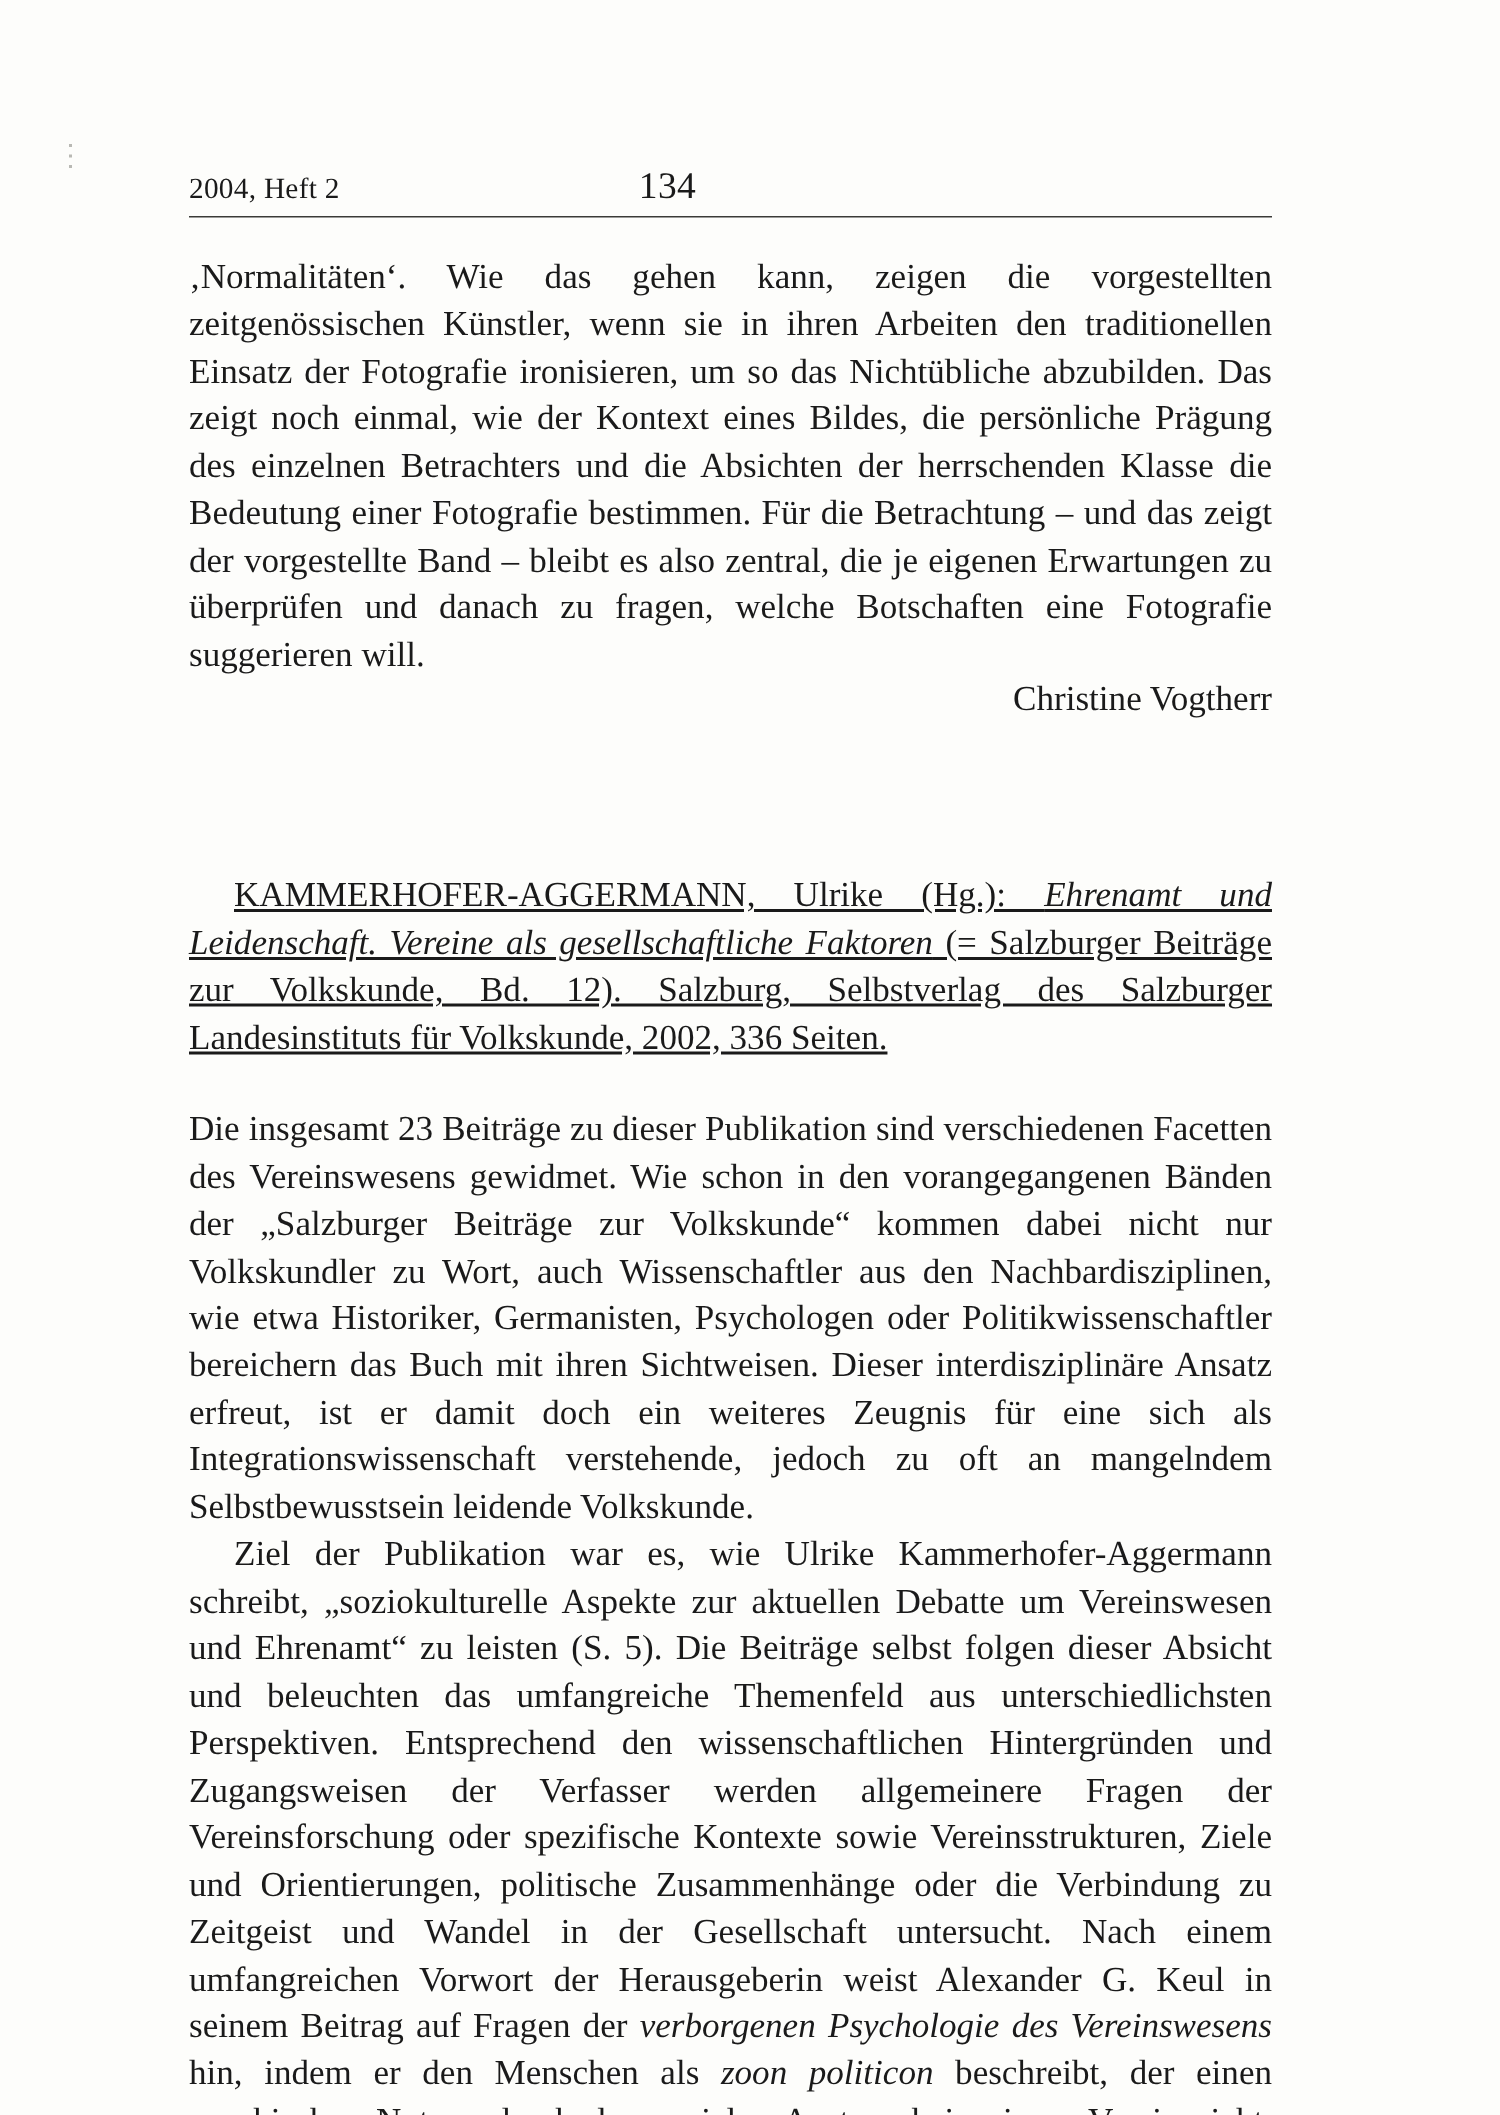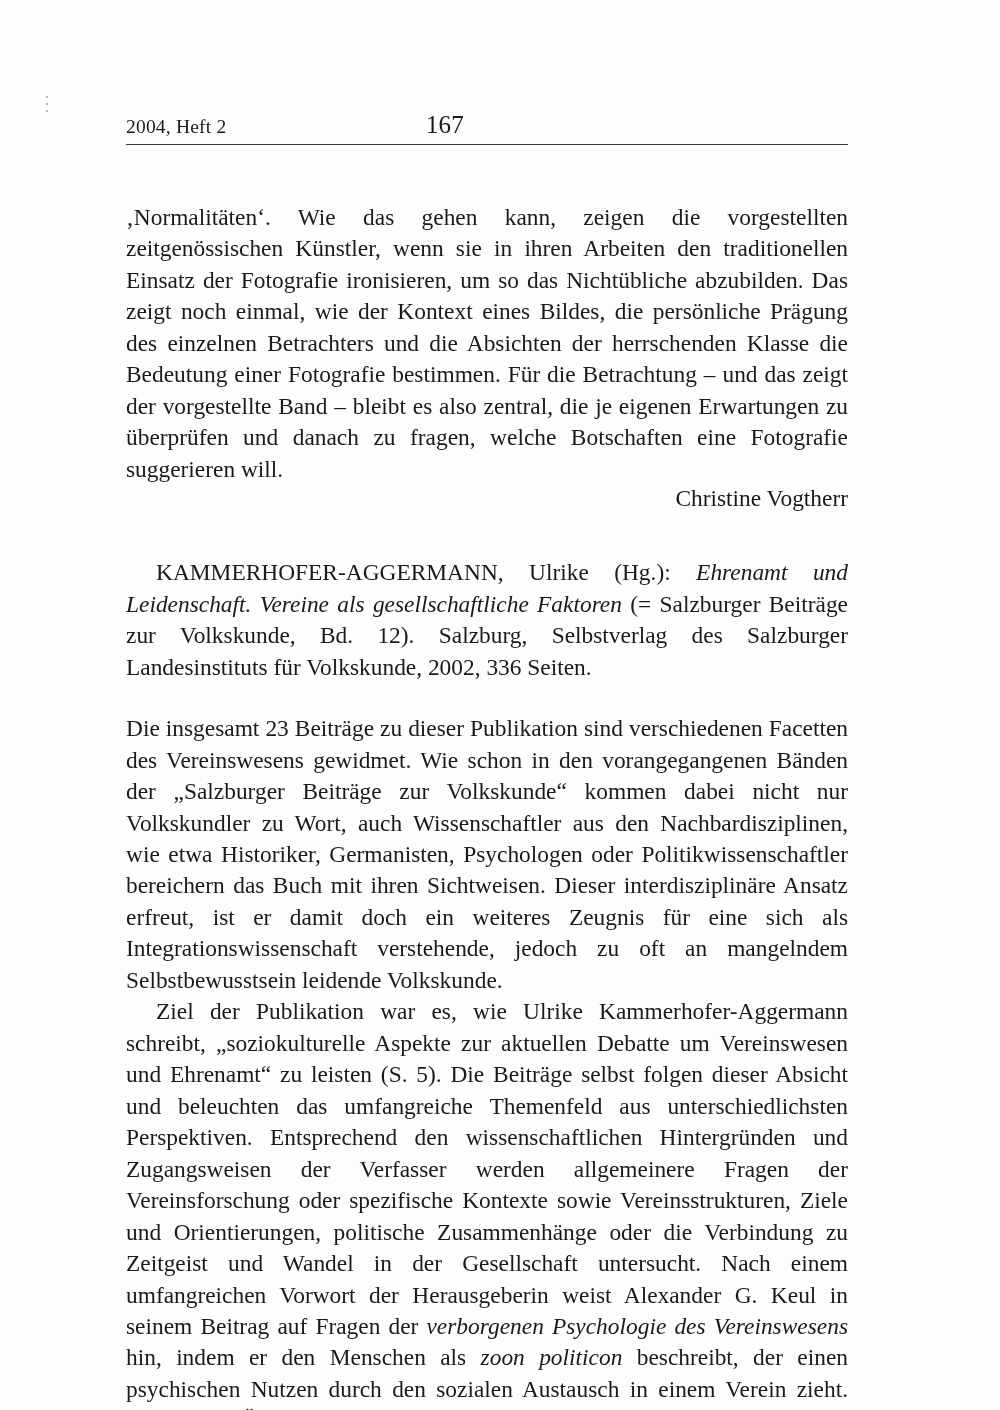--- a/index.html
+++ b/index.html
@@ -64,32 +64,33 @@
   }
   .para {
     font-size: 23.4px;
     line-height: 1.345;
     text-align: justify;
     text-justify: inter-word;
     margin: 0;
     hyphens: manual;
   }
   .p-first {
-    margin-top: 57px;
+    margin-top: 25px;
   }
   .signature {
     font-size: 23.4px;
     text-align: right;
     margin-top: 0;
   }
   .block-ref {
-    margin-top: 45px;
+    margin-top: 102px;
     font-size: 23.4px;
     line-height: 1.345;
     text-align: justify;
+    text-decoration: underline;
   }
   .block-ref .indent {
     display: inline-block;
     width: 30px;
   }
   .it {
     font-style: italic;
   }
   .body-block {
     margin-top: 30px;
@@ -109,21 +110,21 @@
   <div class="margin-marks">
     <span></span>
     <span></span>
     <span></span>
   </div>
 
   <div class="content">
 
     <div class="running-head">
       <div class="rh-left">2004, Heft 2</div>
-      <div class="rh-right">167</div>
+      <div class="rh-right">134</div>
     </div>
 
     <p class="para p-first">‚Normalitäten‘. Wie das gehen kann, zeigen die vorgestellten zeitgenössischen Künstler, wenn sie in ihren Arbeiten den traditionellen Einsatz der Fotografie ironisieren, um so das Nichtübliche abzubilden. Das zeigt noch einmal, wie der Kontext eines Bildes, die persönliche Prägung des einzelnen Betrachters und die Absichten der herrschenden Klasse die Bedeutung einer Fotografie bestimmen. Für die Betrachtung – und das zeigt der vorgestellte Band – bleibt es also zentral, die je eigenen Erwartungen zu überprüfen und danach zu fragen, welche Botschaften eine Fotografie suggerieren will.</p>
 
     <div class="signature">Christine Vogtherr</div>
 
     <div class="block-ref">
       <span class="indent"></span><span>KAMMERHOFER-AGGERMANN, Ulrike (Hg.): </span><span class="it">Ehrenamt und Leidenschaft. Vereine als gesellschaftliche Faktoren</span><span> (= Salzburger Beiträge zur Volkskunde, Bd. 12). Salzburg, Selbstverlag des Salzburger Landesinstituts für Volkskunde, 2002, 336 Seiten.</span>
     </div>
 

